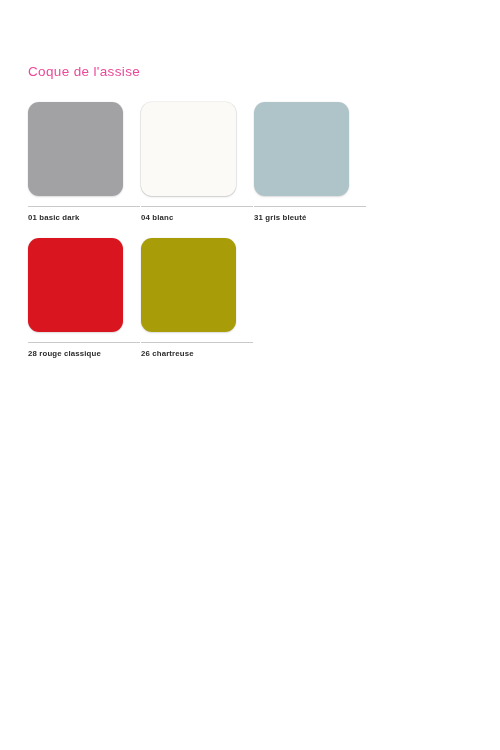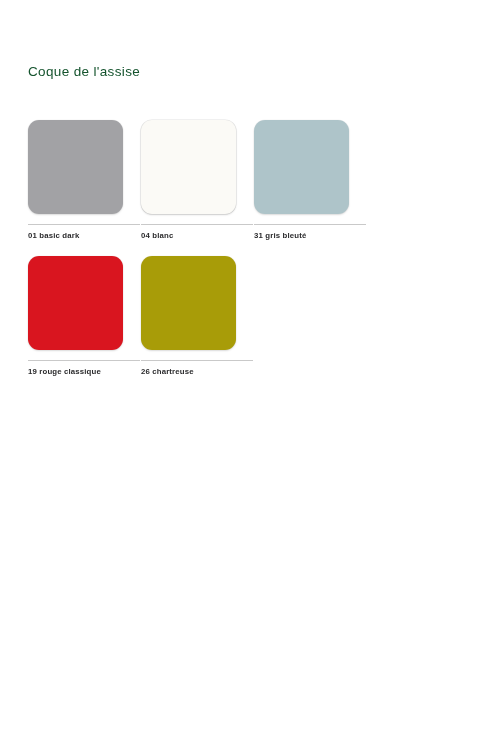--- a/index.html
+++ b/index.html
@@ -24,28 +24,28 @@
   }
 
   .page-title {
     position: absolute;
     left: 28px;
     top: 64px;
     font-family: "Liberation Sans", sans-serif;
     font-size: 13.5px;
     font-weight: 300;
     letter-spacing: 0.35px;
-    color: #14532d;
+    color: #ec4899;
     white-space: nowrap;
   }
 
   .swatch-grid {
     position: absolute;
     left: 28px;
-    top: 120px;
+    top: 102px;
     width: 448px;
   }
 
   .swatch-row {
     display: flex;
     flex-direction: row;
     gap: 18px;
     margin-bottom: 16px;
   }
 
@@ -114,21 +114,21 @@
       </div>
 
 
     </div>
 
     <div class="swatch-row">
 
       <div class="swatch-cell">
         <div class="swatch-chip" style="background: rgb(217, 21, 31);"></div>
         <div class="swatch-rule" style="background: rgb(201, 201, 201);"></div>
-        <div class="swatch-label">19 rouge classique</div>
+        <div class="swatch-label">28 rouge classique</div>
       </div>
 
       <div class="swatch-cell">
         <div class="swatch-chip" style="background: rgb(168, 156, 8);"></div>
         <div class="swatch-rule" style="background: rgb(201, 201, 201);"></div>
         <div class="swatch-label">26 chartreuse</div>
       </div>
 
     </div>
 

